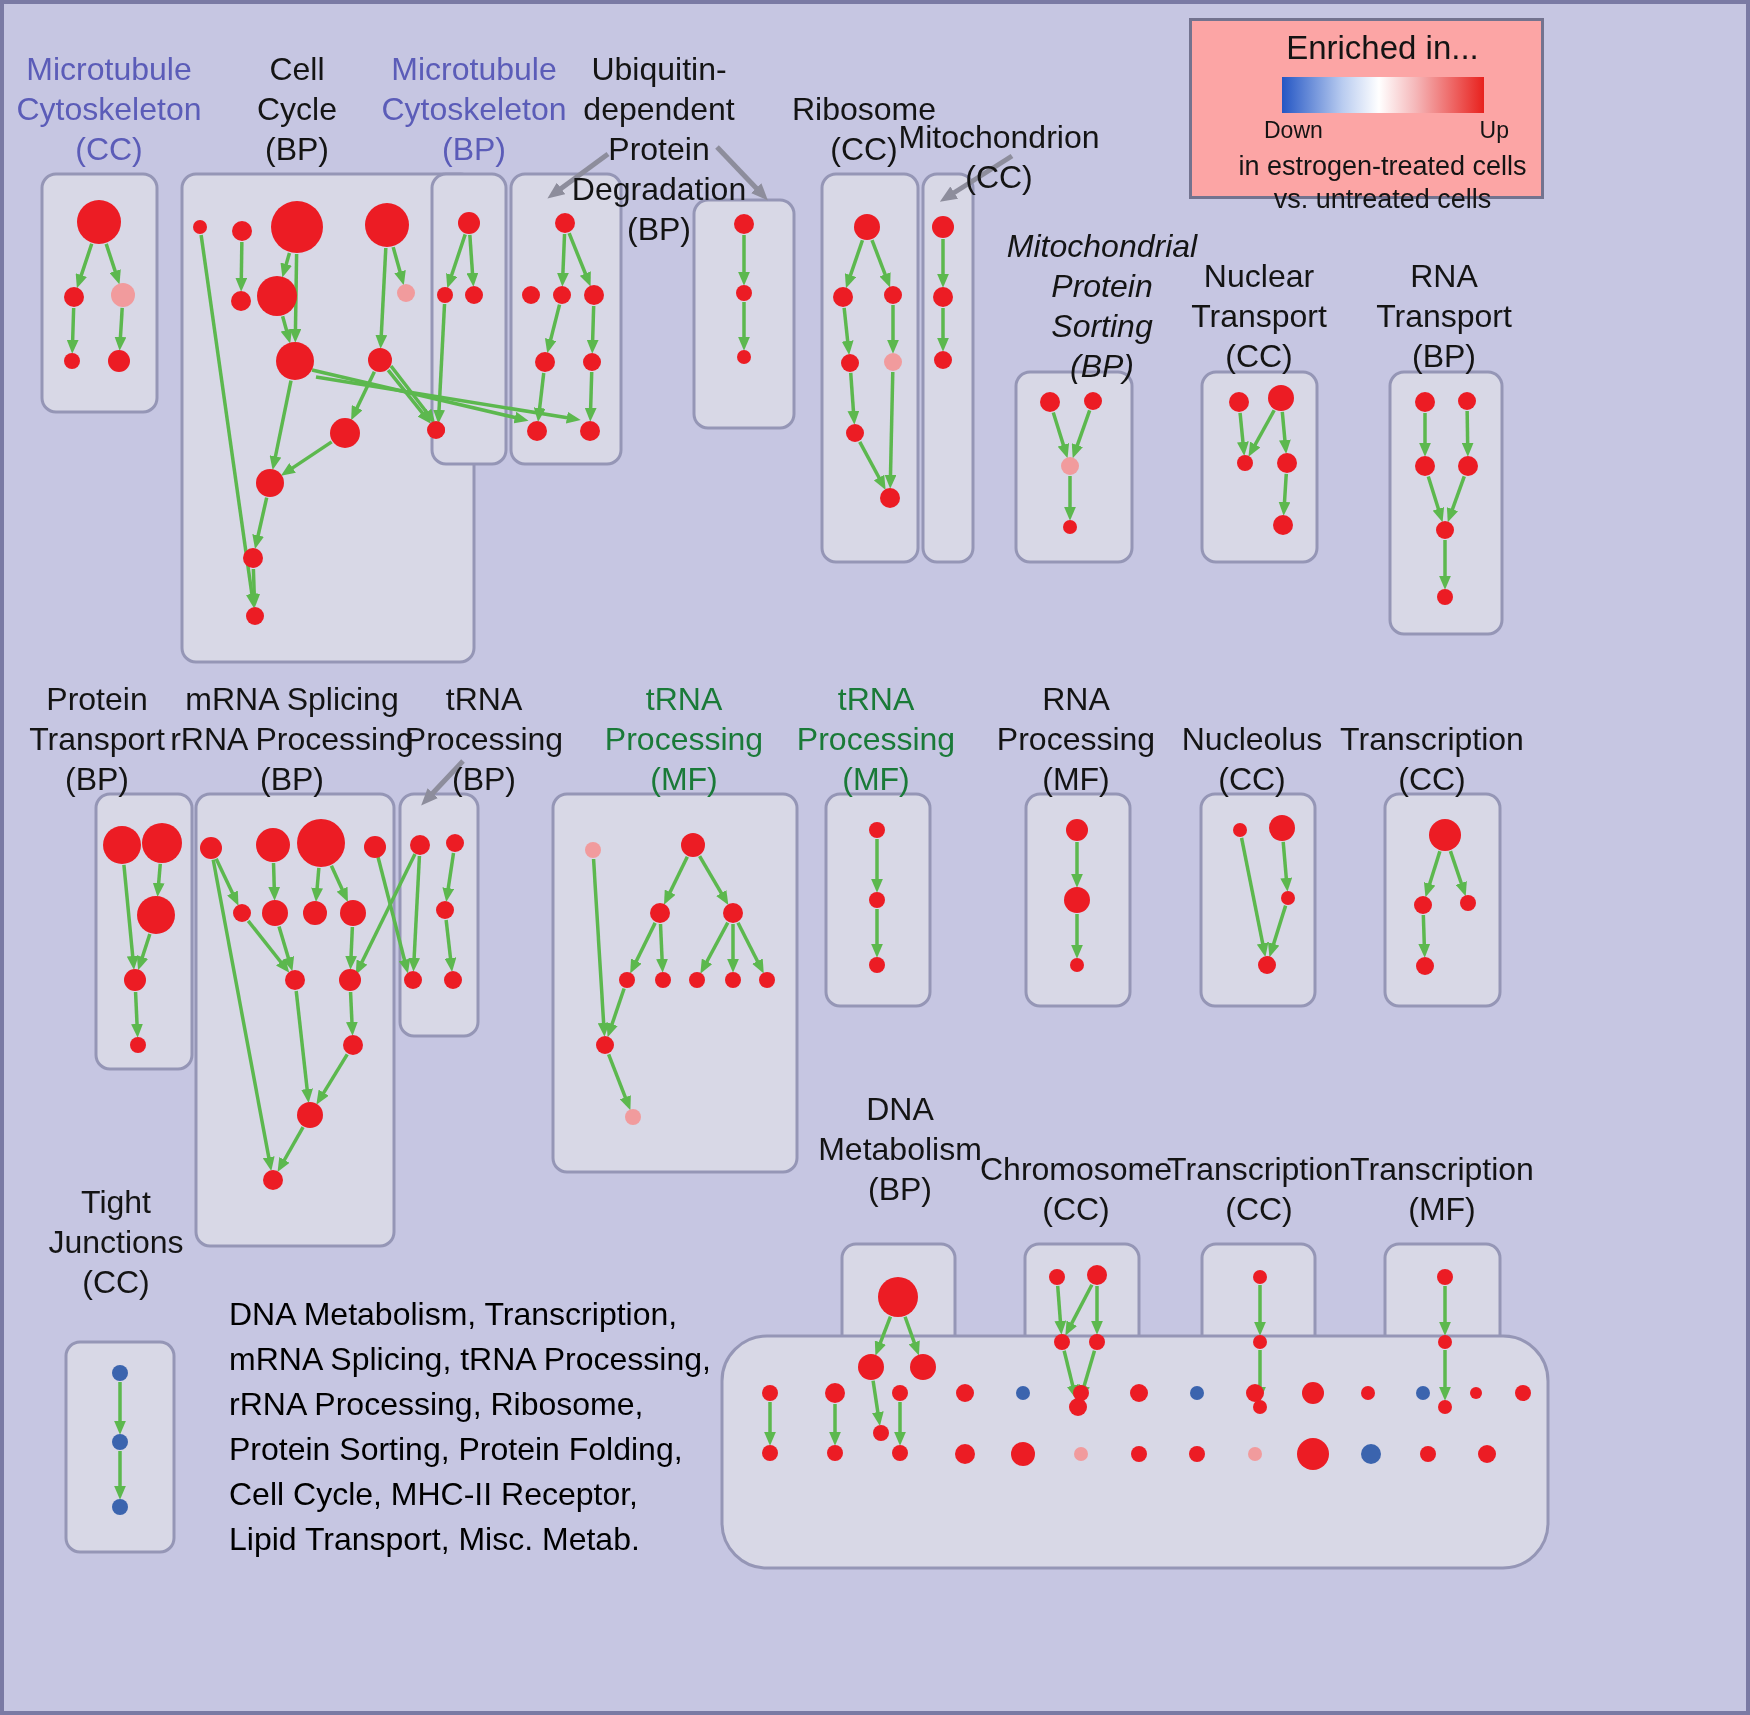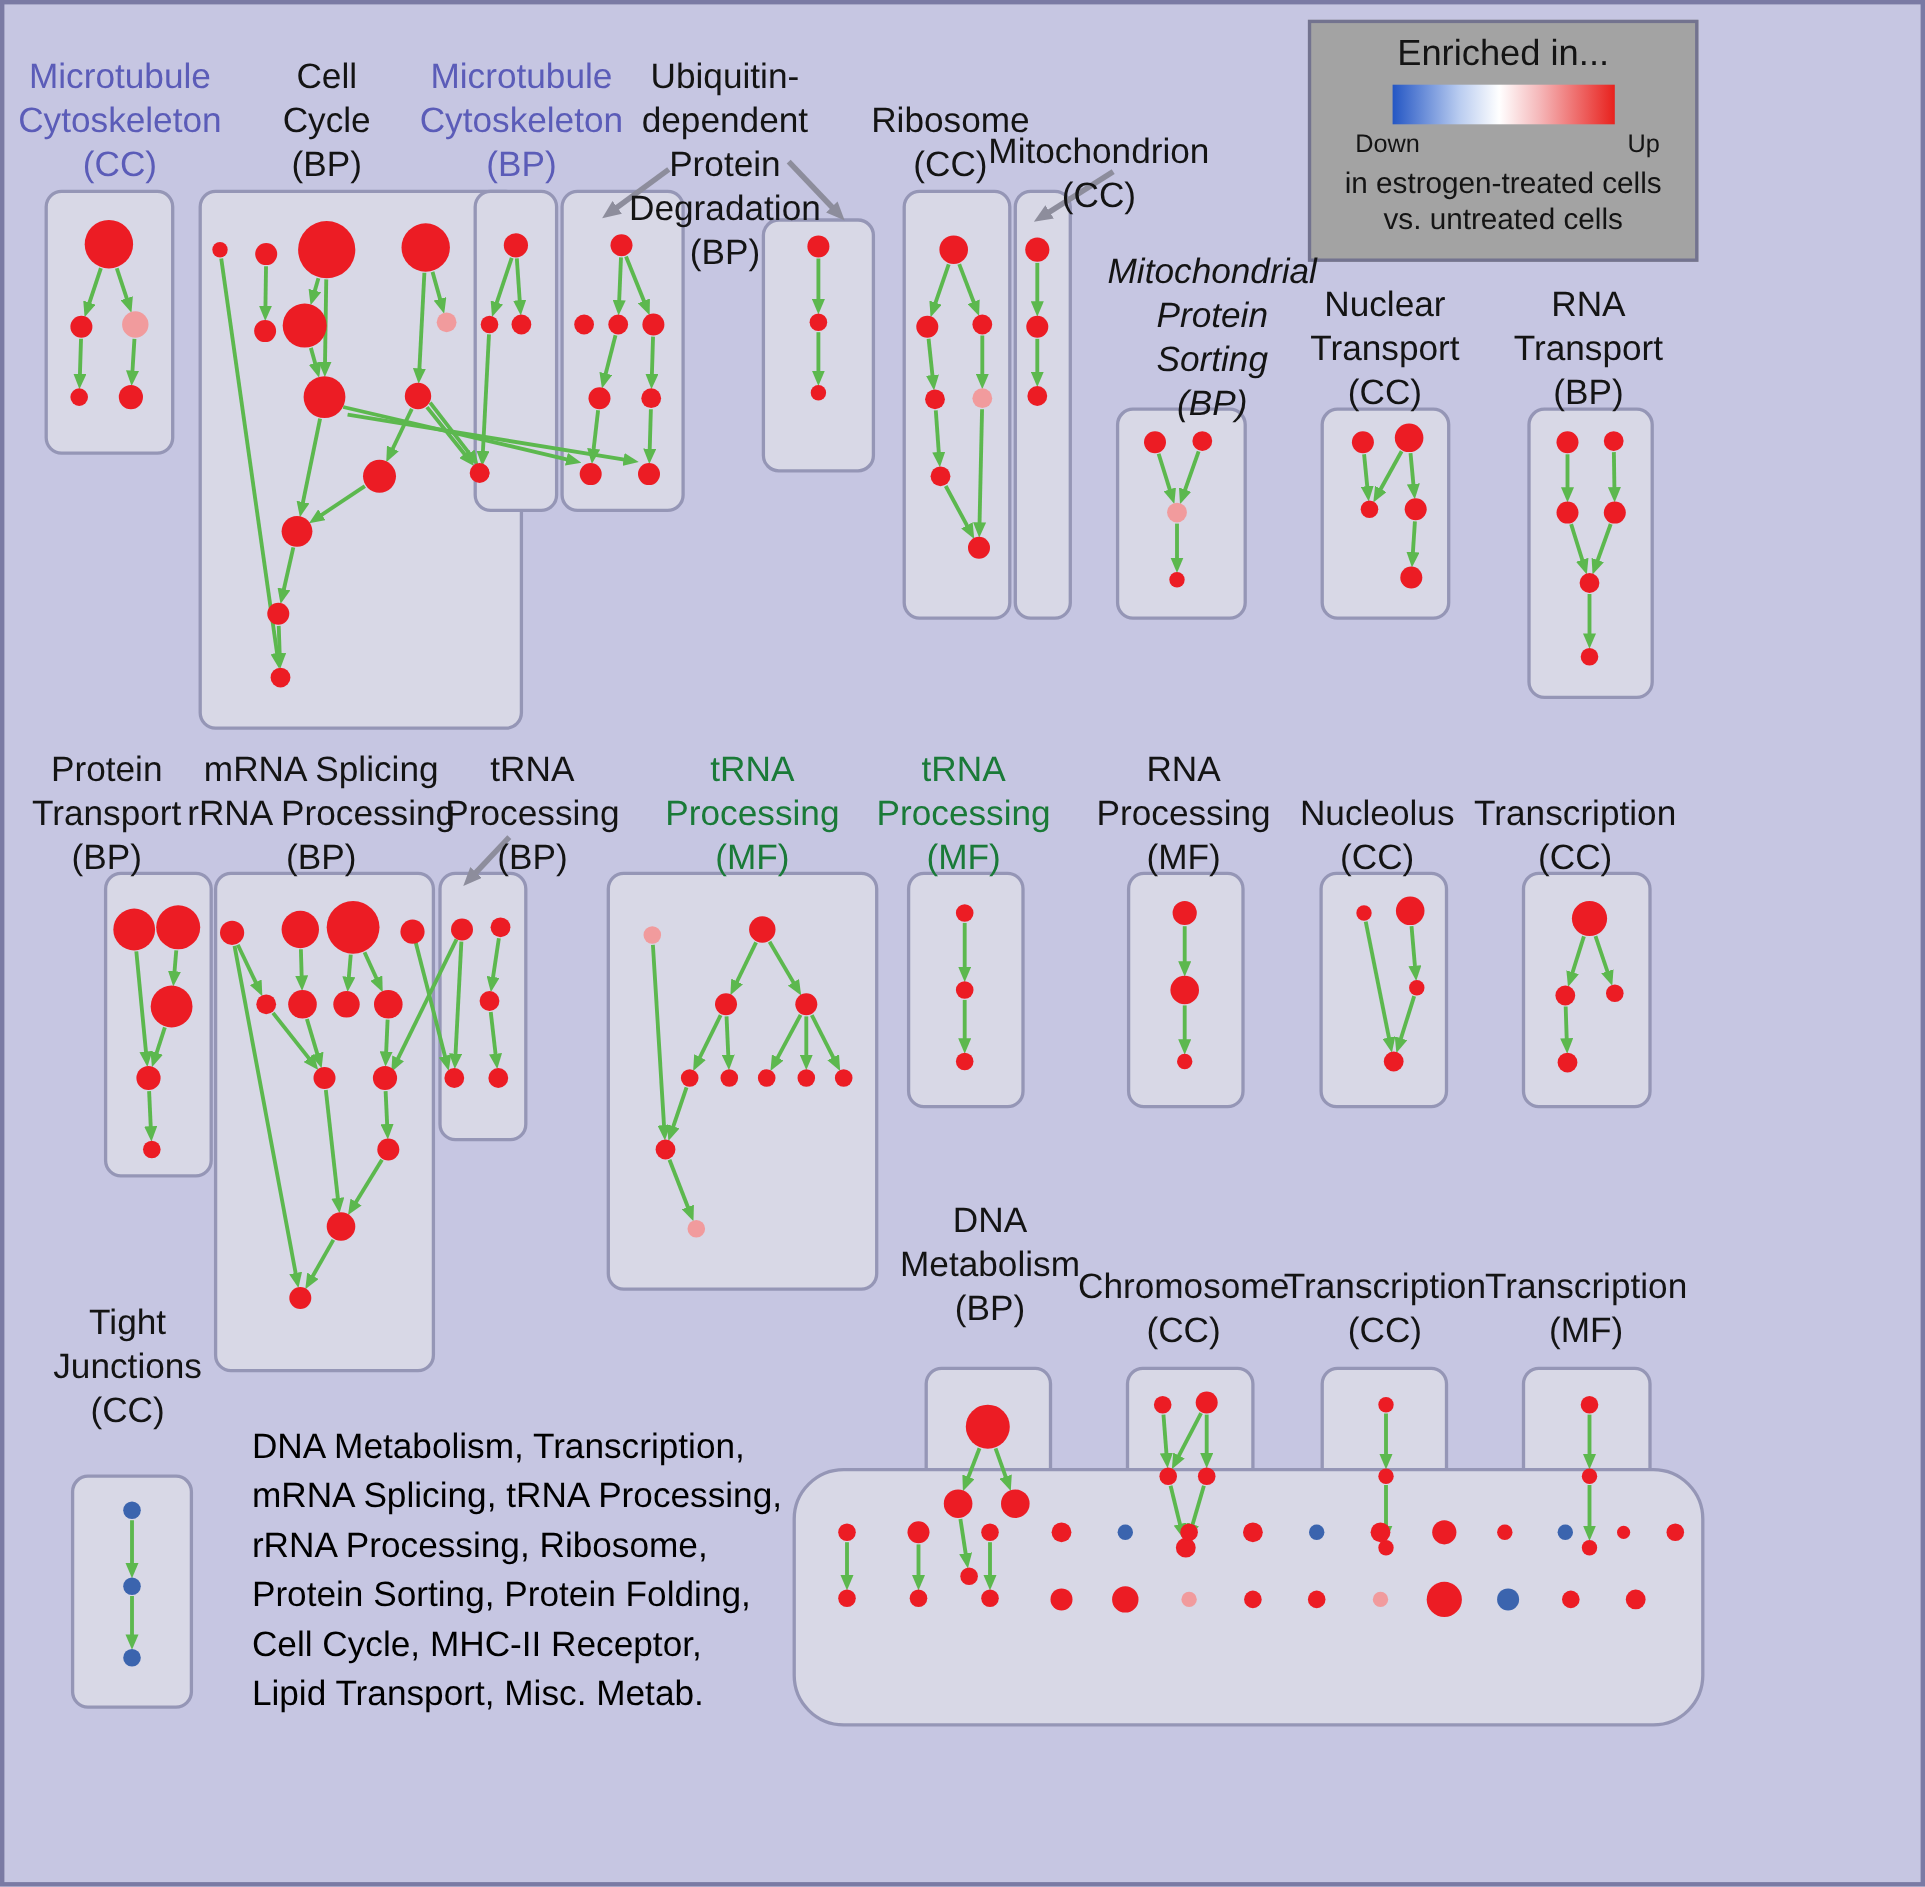--- a/index.html
+++ b/index.html
@@ -25,24 +25,25 @@
   .cluster-label.purple{color:#5b5cb8;}
   .cluster-label.green{color:#1a7a38;}
   .misc-text{
     position:absolute;
     font-size:32px;line-height:45px;
     color:#000000;
     white-space:nowrap;
   }
   .legend{
     position:absolute;
-    left:1185px;top:14px;width:355px;height:220px;
-    background:#a3a3a3;
+    left:1185px;top:14px;width:355px;height:181px;
+    background:#fca5a5;
     border:3px solid #73738f;
     box-sizing:border-box;
+    padding-left:32px;
   }
   .legend-title{
     text-align:center;
     font-size:33px;
     margin-top:8px;
     color:#141414;
   }
   .legend-gradient{
     width:202px;height:36px;
     margin:10px auto 4px auto;

